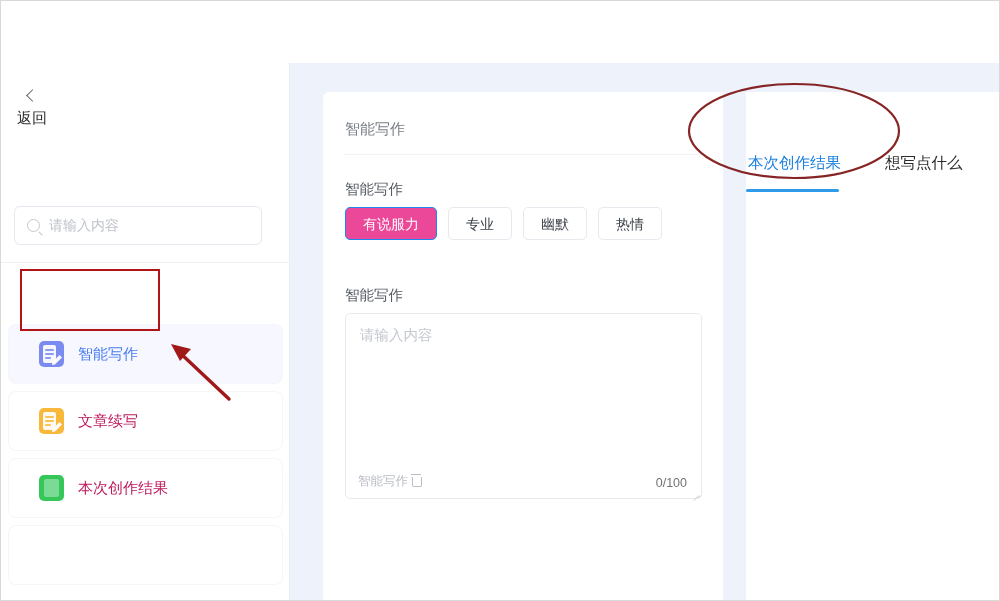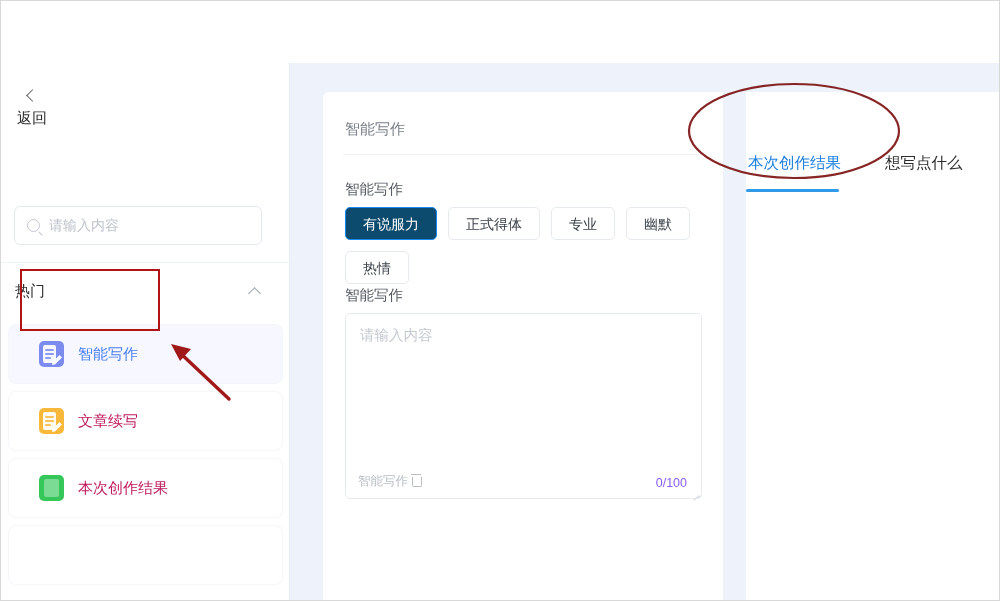--- a/index.html
+++ b/index.html
@@ -298,21 +298,21 @@
     border-radius: 5px;
     background: #ffffff;
     color: #3d434b;
     font-size: 14px;
     line-height: 33px;
     cursor: pointer;
     white-space: nowrap;
     box-sizing: border-box;
   }
   .tone.sel {
-    background: #0c4a6e;
+    background: #ec4899;
     border-color: #1b88f2;
     color: #ffffff;
   }
 
   .ta-wrap {
     position: absolute;
     left: 22px; top: 221px;
     width: 357px; height: 186px;
     border: 1px solid #e7eaef;
     border-radius: 5px;
@@ -347,21 +347,21 @@
     content: "";
     position: absolute;
     left: -2px; top: -3px;
     width: 10px; height: 1.2px;
     background: #b9bdc5;
   }
   .ta-count {
     position: absolute;
     right: 14px; bottom: 8px;
     font-size: 12.5px;
-    color: #8b5cf6;
+    color: #737373;
   }
   .ta-grip {
     position: absolute;
     right: 2px; bottom: 1px;
     width: 8px; height: 8px;
   }
   .ta-grip i {
     position: absolute;
     right: 0;
     height: 1px;
@@ -443,24 +443,20 @@
         <span class="back-text">返回</span>
       </div>
 
       <div class="search-box">
         <span class="mag"></span>
         <span class="search-ph">请输入内容</span>
       </div>
 
       <div class="sec-divider"></div>
 
-      <div class="sec-head">
-        <span class="sec-title">热门</span>
-        <span class="chev-up"></span>
-      </div>
 
       <div class="sidebar-list">
 
         <div class="side-item active">
           <span class="side-ico" style="background:#7b8bf0;color:#7b8bf0">
             <span class="pg"></span>
             <span class="ln" style="top:8px"></span>
             <span class="ln" style="top:12px"></span>
             <span class="ln" style="top:16px;width:6px"></span>
             <span class="pen"></span>
@@ -498,21 +494,20 @@
     <div class="main">
 
       <div class="form-card">
         <div class="form-title">智能写作</div>
         <div class="form-hr"></div>
 
         <div class="f-label lbl-tone">智能写作</div>
 
         <div class="tone-wrap">
           <div class="tone sel">有说服力</div>
-          <div class="tone">正式得体</div>
           <div class="tone">专业</div>
           <div class="tone">幽默</div>
           <div class="tone">热情</div>
         </div>
 
         <div class="f-label lbl-what">智能写作</div>
 
         <div class="ta-wrap">
           <div class="ta-ph">请输入内容</div>
           <div class="ta-clear">

